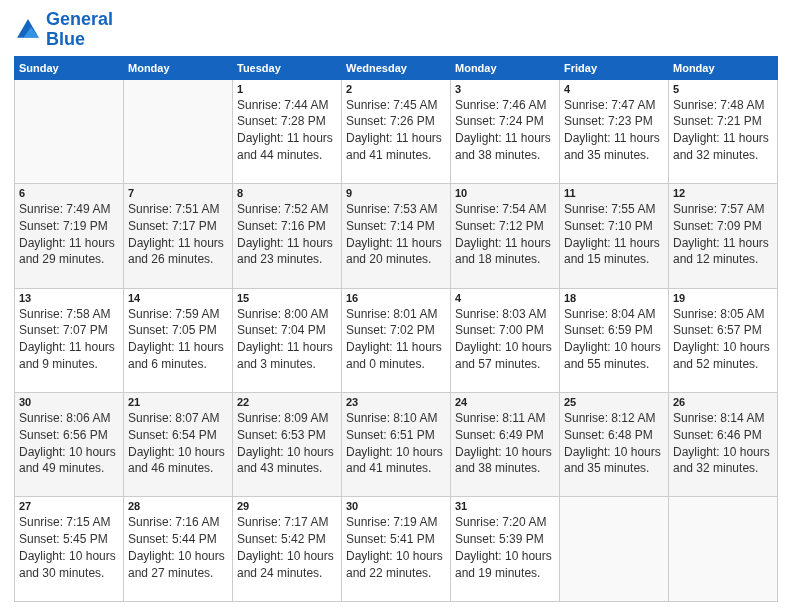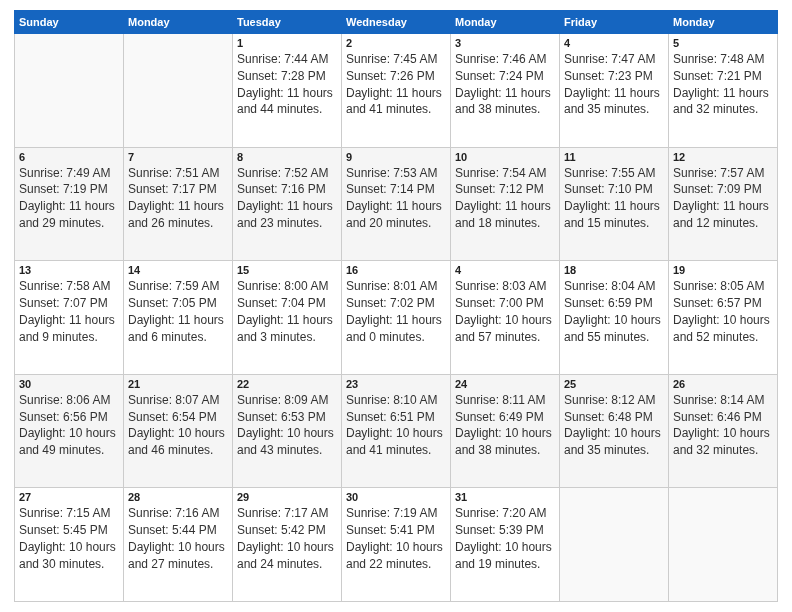--- a/index.html
+++ b/index.html
@@ -97,20 +97,36 @@
       line-height: 1.4;
     }
     .empty-cell {
       background-color: #f9f9f9 !important;
     }
   </style>
 </head>
 <body>
 
 <div class="page">
+  <div class="header">
+    <div class="logo">
+      <svg class="logo-icon" viewBox="0 0 36 36">
+        <polygon points="18,4 32,28 4,28" fill="#1565c0"></polygon>
+        <polygon points="22,14 32,28 12,28" fill="#42a5f5" opacity="0.7"></polygon>
+      </svg>
+      <div class="logo-text">
+        <span>General</span><br>
+        <span style="color:#1565c0">Blue</span>
+      </div>
+    </div>
+    <div class="header-right">
+      <div class="month-title"></div>
+      <div class="location"></div>
+    </div>
+  </div>
 
   <table class="calendar">
     <thead>
       <tr>
       <th>Sunday</th>
           <th>Monday</th>
           <th>Tuesday</th>
           <th>Wednesday</th>
           <th>Monday</th>
           <th>Friday</th>

